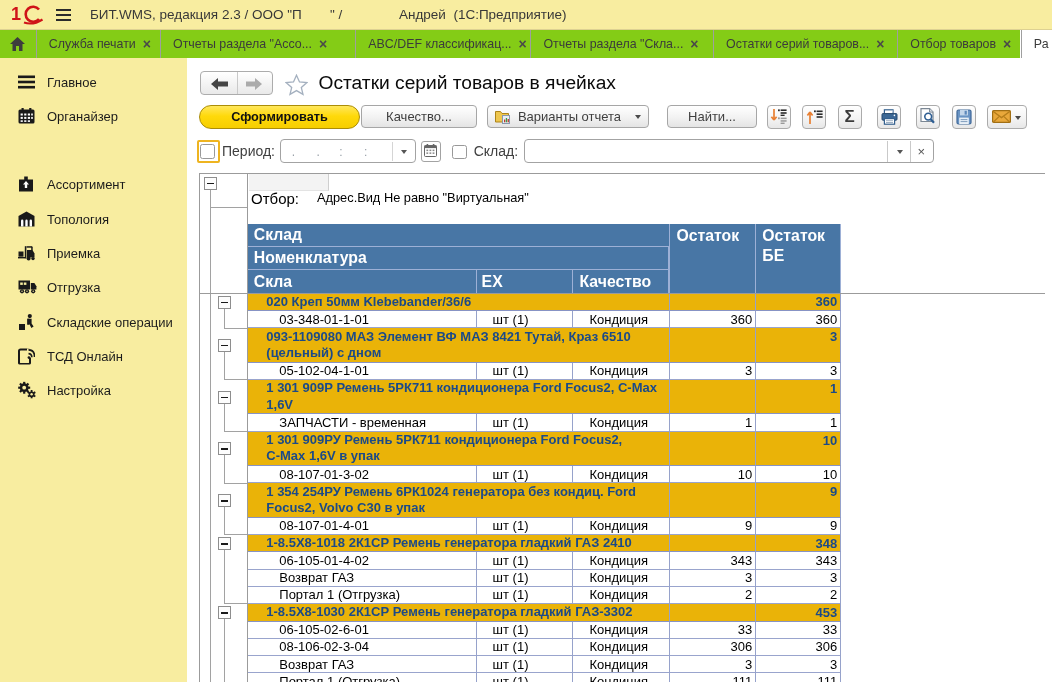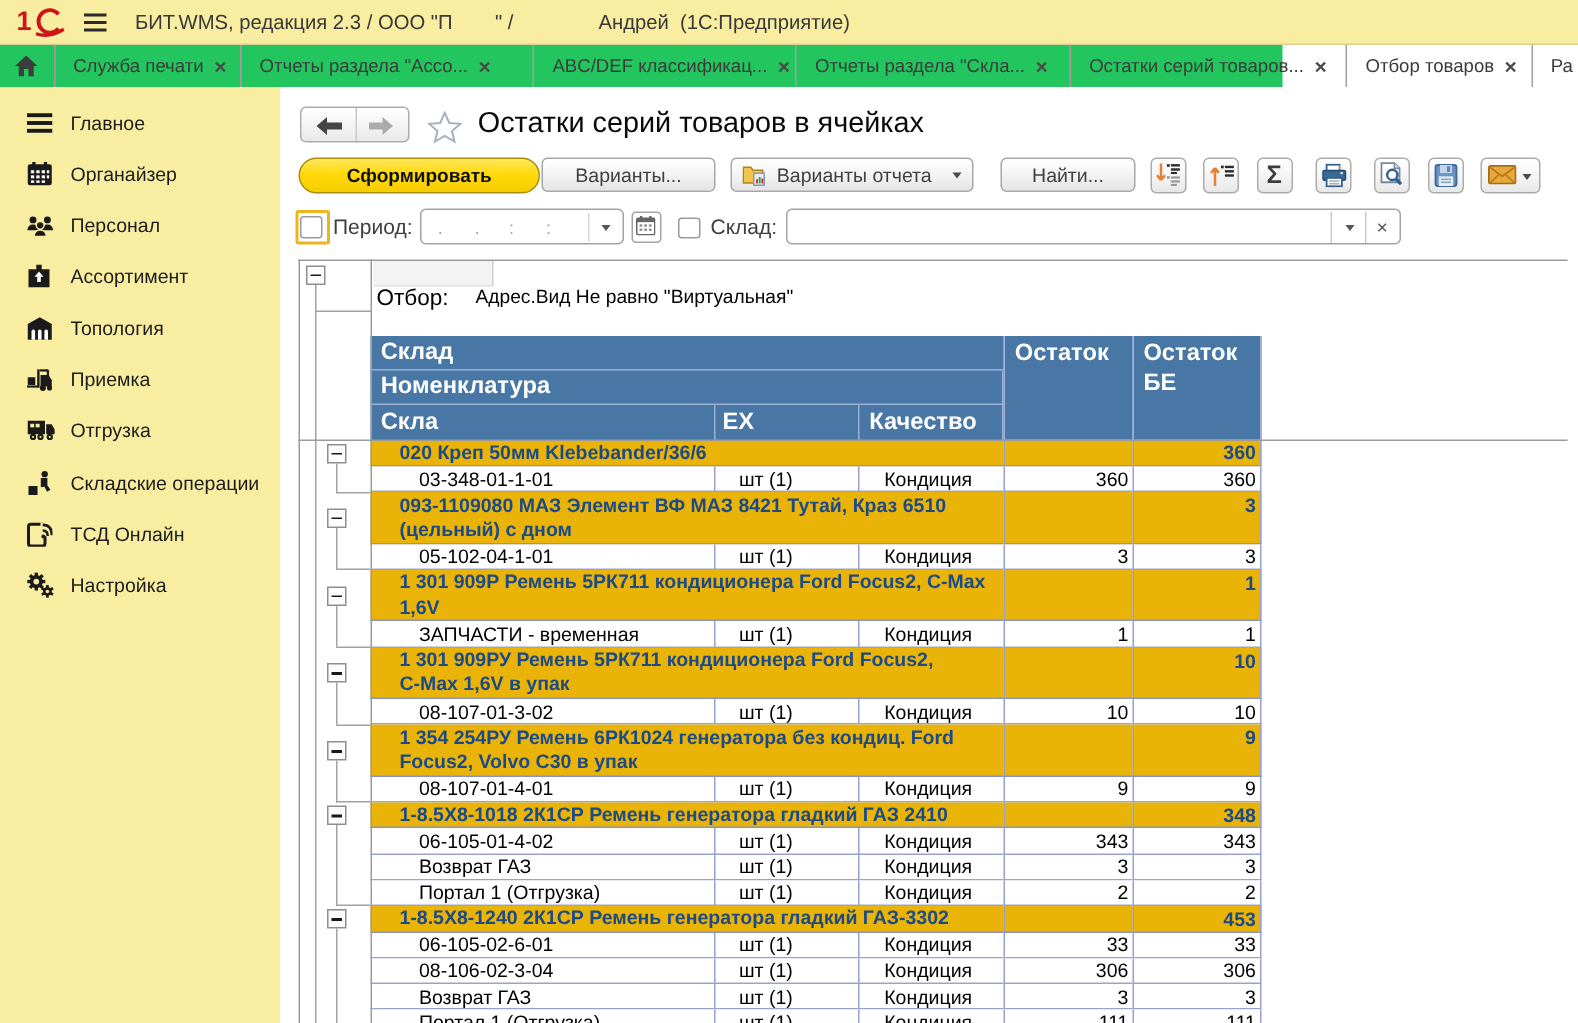--- a/index.html
+++ b/index.html
@@ -6,21 +6,21 @@
   font-family:"Liberation Sans", sans-serif; }
 #app { position:relative; width:1052px; height:682px; }
 
 
 #topbar { position:absolute; left:0; top:0; width:1052px; height:30px; background:#f8eda0; border-bottom:1px solid #ddd192; box-sizing:border-box; }
 #topbar .title { position:absolute; top:7px; font-size:13.5px; color:#383838; white-space:pre; }
 #burger { position:absolute; left:56px; top:9px; width:15px; height:12px; }
 #burger div { height:2px; background:#2b2b2b; margin-bottom:3px; }
 
 
-#tabbar { position:absolute; left:0; top:30px; width:855px; height:28px; background:#22c55e; }
+#tabbar { position:absolute; left:0; top:30px; width:1020px; height:28px; background:#84cc16; }
 .tab { position:absolute; top:0; height:28px; border-right:1px solid #9f9f9f; display:flex; align-items:center; justify-content:flex-start; padding:0 6px 0 12px; }
 .tab .tt { font-size:12.4px; color:#3b3b3b; white-space:nowrap; }
 .tab .tx { font-size:14px; color:#4a4a4a; font-weight:bold; margin-left:7px; }
 
 
 #sidebar { position:absolute; left:0; top:58px; width:187px; height:624px; background:#f8eda0; }
 .mi { position:absolute; left:0; width:187px; height:24px; }
 .mi svg { position:absolute; left:18px; top:50%; transform:translateY(-50%); }
 .mi .ml { position:absolute; left:47px; top:50%; transform:translateY(-50%); font-size:13px; color:#1c1c1c; white-space:nowrap; }
 
@@ -148,33 +148,20 @@
             <rect x="6.2" y="9.4" width="2.2" height="2"></rect>
             <rect x="9.8" y="9.4" width="2.2" height="2"></rect>
             <rect x="13.2" y="9.4" width="1.6" height="2"></rect>
             <rect x="2.6" y="12.8" width="2.2" height="1.6"></rect>
             <rect x="6.2" y="12.8" width="2.2" height="1.6"></rect>
             <rect x="9.8" y="12.8" width="2.2" height="1.6"></rect>
           </g>
         </svg>
     <span class="ml">Органайзер</span>
   </div>
-  <div class="mi" style="top:80.1px">
-    <svg width="18" height="16" viewBox="0 0 18 16">
-          <g fill="#1a1a1a">
-            <circle cx="4" cy="4.6" r="2.3"></circle>
-            <path d="M0.2 11.5 Q0.6 7.6 4 7.6 Q7.4 7.6 7.8 11.5 Z"></path>
-            <circle cx="13.6" cy="4.6" r="2.3"></circle>
-            <path d="M9.8 11.5 Q10.2 7.6 13.6 7.6 Q17 7.6 17.4 11.5 Z"></path>
-            <circle cx="8.8" cy="8.2" r="2.6" stroke="#f8eda0" stroke-width="1"></circle>
-            <path d="M4.6 15.6 Q5 11.3 8.8 11.3 Q12.6 11.3 13 15.6 Z" stroke="#f8eda0" stroke-width="1"></path>
-          </g>
-        </svg>
-    <span class="ml">Персонал</span>
-  </div>
   <div class="mi" style="top:114.4px">
     <svg width="16" height="17" viewBox="0 0 16 17">
           <path d="M1 4 L6.2 4 L6.2 1 L9.8 1 L9.8 4 L15 4 L15 16 L1 16 Z" fill="#1a1a1a"></path>
           <path d="M8 5.5 L11 9 L9.2 9 L9.2 12.5 L6.8 12.5 L6.8 9 L5 9 Z" fill="#fff"></path>
         </svg>
     <span class="ml">Ассортимент</span>
   </div>
   <div class="mi" style="top:148.7px">
     <svg width="17" height="16" viewBox="0 0 17 16">
           <path d="M0.5 15.5 L0.5 5 L8.5 0.5 L16.5 5 L16.5 15.5 Z" fill="#1a1a1a"></path>
@@ -306,21 +293,21 @@
     <svg width="16" height="12" viewBox="0 0 16 12" style="position:absolute;left:45px;top:5.5px">
           <path d="M9 0 L9 3.6 L0 3.6 L0 8.4 L9 8.4 L9 12 L16 6 Z" fill="#ababab"></path>
         </svg>
   </div>
   <svg width="23" height="22" viewBox="0 0 23 22" style="position:absolute;left:97.5px;top:16px">
         <path d="M11.5 1.2 L14.5 8 L21.9 8.6 L16.3 13.4 L18 20.4 L11.5 16.6 L5 20.4 L6.7 13.4 L1.1 8.6 L8.5 8 Z" fill="none" stroke="#a4b0bf" stroke-width="1.3"></path>
       </svg>
   <div id="pagetitle">Остатки серий товаров в ячейках</div>
 
   <div id="btnform">Сформировать</div>
-  <div class="btn" style="left:174px;top:47px;width:116px">Варианты...</div>
+  <div class="btn" style="left:174px;top:47px;width:116px">Качество...</div>
   <div class="btn" style="left:300px;top:47px;width:162px">
     <svg width="17" height="15" viewBox="0 0 17 15" style="margin-right:6px">
           <path d="M0.5 2.5 L5.5 2.5 L7 4.5 L13.5 4.5 L13.5 13 L0.5 13 Z" fill="#eec64e" stroke="#ad841a" stroke-width="1"></path>
           <rect x="7.5" y="6.5" width="7" height="8" fill="#e8eef5" stroke="#8898ad" stroke-width="1"></rect>
           <rect x="9" y="10.5" width="1.3" height="2.8" fill="#c03a2e"></rect>
           <rect x="10.8" y="9" width="1.3" height="4.3" fill="#3f9b47"></rect>
           <rect x="12.6" y="10" width="1.3" height="3.3" fill="#c03a2e"></rect>
         </svg>
     <span>Варианты отчета</span>
     <div class="caret" style="margin-left:14px"></div>
@@ -581,21 +568,21 @@
             <td class="bv num">3</td>
           </tr>
     <tr class="d r1">
             <td>Портал 1 (Отгрузка)</td>
             <td class="bv c2">шт (1)</td>
             <td class="bv c2">Кондиция</td>
             <td class="bv num">2</td>
             <td class="bv num">2</td>
           </tr>
     <tr class="g r1">
-            <td colspan="3">1-8.5X8-1240 2К1СР Ремень генератора гладкий ГАЗ-3302</td>
+            <td colspan="3">1-8.5X8-1030 2К1СР Ремень генератора гладкий ГАЗ-3302</td>
             <td class="bv"></td>
             <td class="bv num">453</td>
           </tr>
     <tr class="d r1">
             <td>06-105-02-6-01</td>
             <td class="bv c2">шт (1)</td>
             <td class="bv c2">Кондиция</td>
             <td class="bv num">33</td>
             <td class="bv num">33</td>
           </tr>

